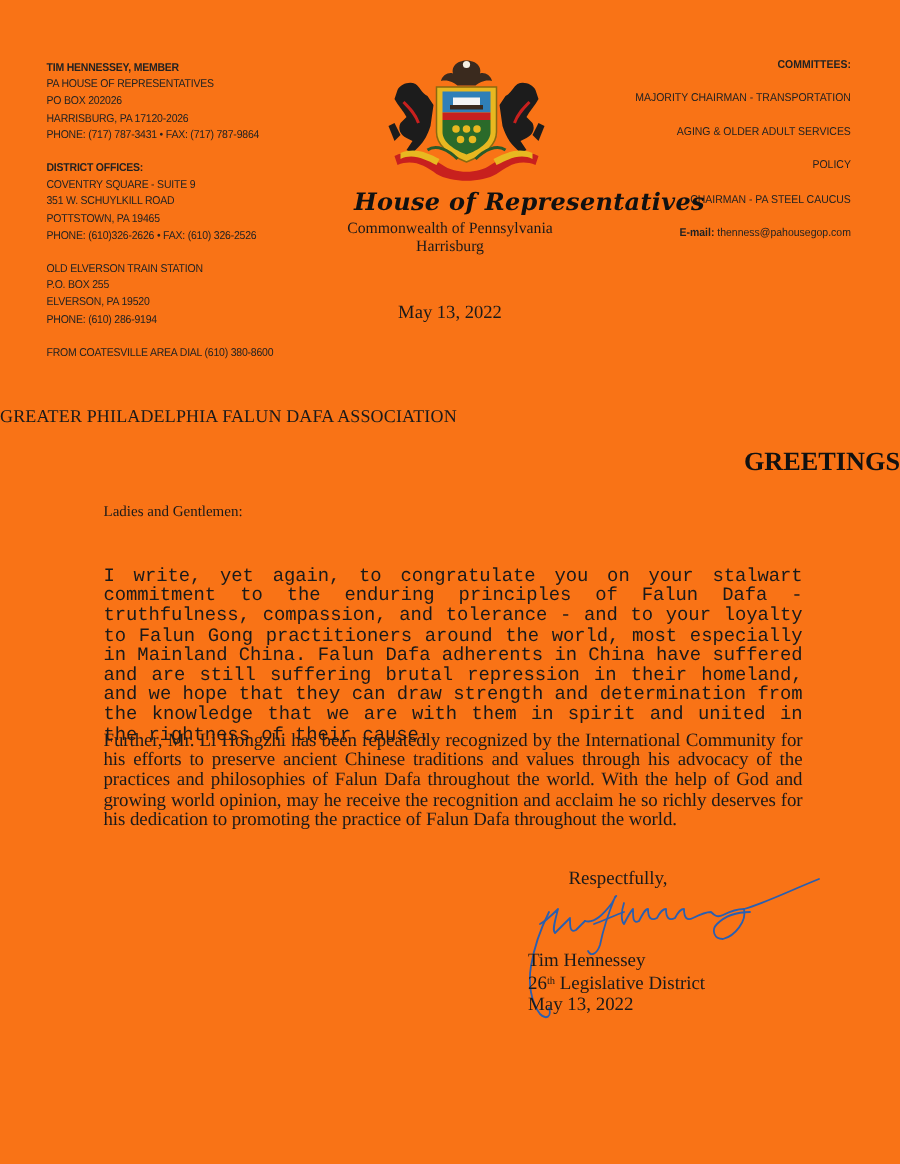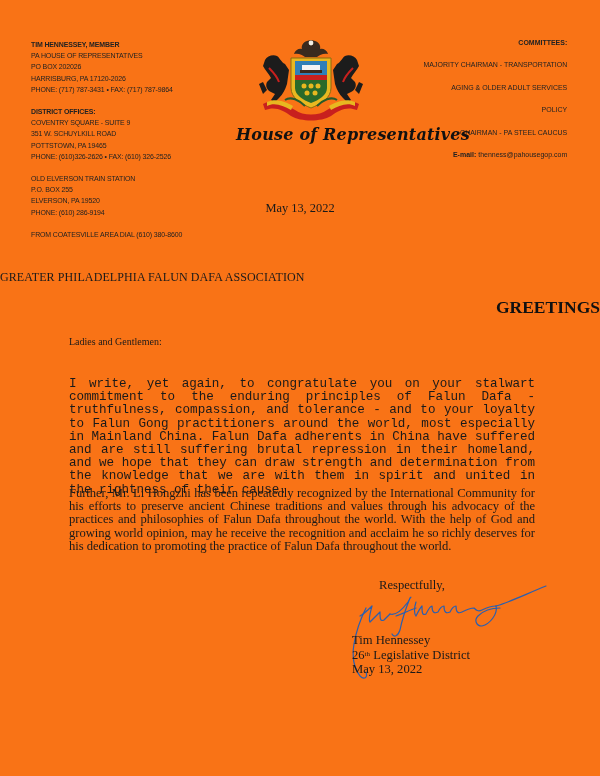--- a/index.html
+++ b/index.html
@@ -233,20 +233,24 @@
     <circle cx="52" cy="55" r="2.5" fill="#e8b820"></circle>
     <circle cx="60" cy="55" r="2.5" fill="#e8b820"></circle>
 
     <path d="M30 62 C36 58 44 62 50 68 M82 62 C76 58 68 62 62 68" stroke="#2a5a2a" stroke-width="2" fill="none"></path>
 
     <path d="M8 66 C20 60 30 66 40 72 C48 78 64 78 72 72 C82 66 92 60 104 66 L102 72 C92 68 84 72 76 78 C66 84 46 84 36 78 C28 72 20 68 10 72 Z" fill="#c8201e"></path>
     <path d="M12 64 C22 60 30 64 38 68 L36 72 C28 68 20 64 12 68 Z M100 64 C90 60 82 64 74 68 L76 72 C84 68 92 64 100 68 Z" fill="#e8b820"></path>
   </svg>
 
   <div class="house-title">House of Representatives</div>
+  <div class="commonwealth serif">
+    <div>Commonwealth of Pennsylvania</div>
+    <div>Harrisburg</div>
+  </div>
 
   <div class="date-top serif">May 13, 2022</div>
 
   <div class="org serif">GREATER PHILADELPHIA FALUN DAFA ASSOCIATION</div>
   <div class="greetings serif">GREETINGS</div>
 
   <div class="salutation serif">Ladies and Gentlemen:</div>
 
   <div class="para para1 serif">I write, yet again, to congratulate you on your stalwart commitment to the enduring principles of Falun Dafa - truthfulness, compassion, and tolerance - and to your loyalty to Falun Gong practitioners around the world, most especially in Mainland China.  Falun Dafa adherents in China have suffered and are still suffering brutal repression in their homeland, and we hope that they can draw strength and determination from the knowledge that we are with them in spirit and united in the rightness of their cause.</div>
   <div class="para para2 serif">Further, Mr. Li Hongzhi has been repeatedly recognized by the International Community for his efforts to preserve ancient Chinese traditions and values through his advocacy of the practices and philosophies of Falun Dafa throughout the world.  With the help of God and growing world opinion, may he receive the recognition and acclaim he so richly deserves for his dedication to promoting the practice of Falun Dafa throughout the world.</div>

